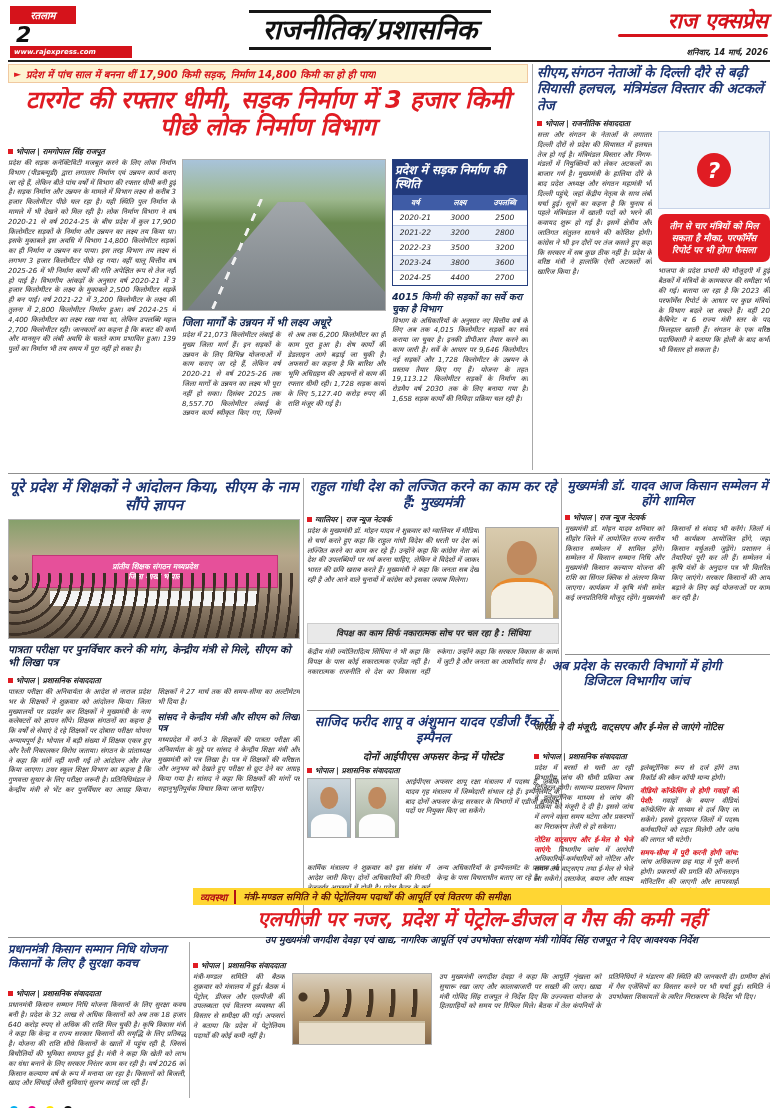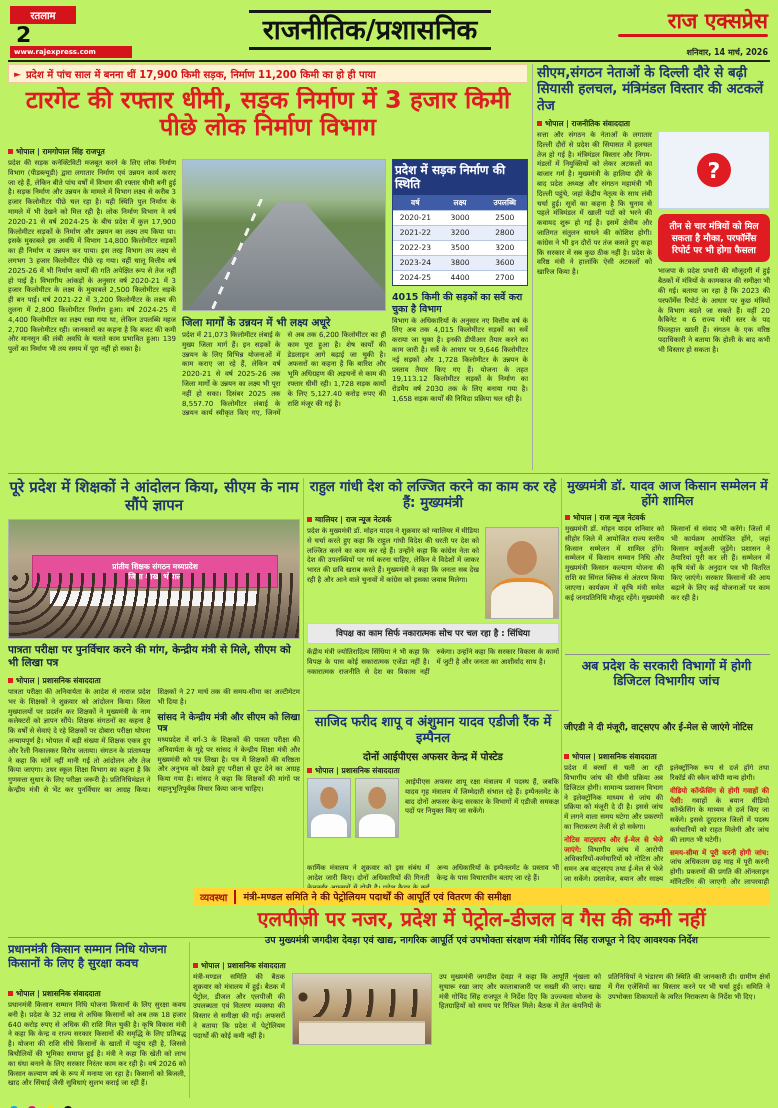--- a/index.html
+++ b/index.html
@@ -1,16 +1,16 @@
 <!DOCTYPE html>
 <html><head>
 <meta charset="utf-8">
 <style>
   html,body{margin:0;padding:0;background:#dcdcdc;font-family:"DejaVu Sans",sans-serif;}
-  .page{position:relative;width:778px;height:1108px;margin:0 auto;background:#bef264;overflow:hidden;color:#1a1a1a;}
+  .page{position:relative;width:778px;height:1108px;margin:0 auto;background:#ffffff;overflow:hidden;color:#1a1a1a;font-style:italic;}
   .abs{position:absolute;}
   .body-txt{font-size:7px;line-height:1.4;text-align:justify;color:#1d1d1d;overflow:hidden;}
   .cols2{column-count:2;column-gap:7px;}
   .rule-h{position:absolute;height:1px;background:#8f8f8f;}
   .rule-v{position:absolute;width:1px;background:#a8a8a8;}
   .byline{display:flex;align-items:center;gap:3px;font-size:7.5px;font-weight:bold;color:#222;overflow:hidden;white-space:nowrap;}
   .sq{width:5px;height:5px;background:#e01c23;display:inline-block;flex:none;}
   .head-red{color:#e01c23;font-weight:bold;}
   .head-navy{color:#1c3472;font-weight:bold;}
   .kicker-strip{display:flex;align-items:center;gap:5px;background:#fdf3d2;border:1px solid #f0c9a0;padding:0 5px;height:17px;overflow:hidden;}
@@ -65,21 +65,21 @@
   </div>
   <div class="abs" style="left:10px;top:46px;width:118px;height:12px;background:#d5131b;color:#fff;font-size:7px;font-weight:bold;display:flex;align-items:center;padding-left:4px;">
       <span>www.rajexpress.com</span>
     </div>
   <div class="abs" style="right:10px;top:46px;font-size:8px;font-weight:bold;color:#222;">शनिवार, 14 मार्च, 2026</div>
   <div class="rule-h" style="left:8px;top:60px;width:762px;background:#222;height:2px;"></div>
 
   <div class="abs" style="left:8px;top:64px;width:520px;height:406px;">
     <div class="kicker-strip">
       <span class="arrow">►</span>
-      <span class="ktext">प्रदेश में पांच साल में बनना थीं 17,900 किमी सड़क, निर्माण 11,200 किमी का हो ही पाया</span>
+      <span class="ktext">प्रदेश में पांच साल में बनना थीं 17,900 किमी सड़क, निर्माण 14,800 किमी का हो ही पाया</span>
     </div>
     <div class="head-red" style="font-size:24px;line-height:1.12;text-align:center;margin:4px 0 3px;height:56px;overflow:hidden;">टारगेट की रफ्तार धीमी, सड़क निर्माण में 3 हजार किमी पीछे लोक निर्माण विभाग</div>
     <div class="byline" style="margin-bottom:3px;">
       <span class="sq"></span>
       <span>भोपाल | रामगोपाल सिंह राजपूत</span>
     </div>
     <div style="display:flex;gap:6px;height:318px;">
       <div class="body-txt" style="width:168px;height:318px;flex:none;">प्रदेश की सड़क कनेक्टिविटी मजबूत करने के लिए लोक निर्माण विभाग (पीडब्ल्यूडी) द्वारा लगातार निर्माण एवं उन्नयन कार्य कराए जा रहे हैं, लेकिन बीते पांच वर्षों में विभाग की रफ्तार धीमी बनी हुई है। सड़क निर्माण और उन्नयन के मामले में विभाग लक्ष्य से करीब 3 हजार किलोमीटर पीछे चल रहा है। यही स्थिति पुल निर्माण के मामले में भी देखने को मिल रही है। लोक निर्माण विभाग ने वर्ष 2020-21 से वर्ष 2024-25 के बीच प्रदेश में कुल 17,900 किलोमीटर सड़कों के निर्माण और उन्नयन का लक्ष्य तय किया था। इसके मुकाबले इस अवधि में विभाग 14,800 किलोमीटर सड़कों का ही निर्माण व उन्नयन कर पाया। इस तरह विभाग तय लक्ष्य से लगभग 3 हजार किलोमीटर पीछे रह गया। वहीं चालू वित्तीय वर्ष 2025-26 में भी निर्माण कार्यों की गति अपेक्षित रूप से तेज नहीं हो पाई है। विभागीय आंकड़ों के अनुसार वर्ष 2020-21 में 3 हजार किलोमीटर के लक्ष्य के मुकाबले 2,500 किलोमीटर सड़कें ही बन पाईं। वर्ष 2021-22 में 3,200 किलोमीटर के लक्ष्य की तुलना में 2,800 किलोमीटर निर्माण हुआ। वर्ष 2024-25 में 4,400 किलोमीटर का लक्ष्य रखा गया था, लेकिन उपलब्धि महज 2,700 किलोमीटर रही। जानकारों का कहना है कि बजट की कमी और मानसून की लंबी अवधि के चलते काम प्रभावित हुआ। 139 पुलों का निर्माण भी तय समय में पूरा नहीं हो सका है।</div>
       <div style="width:204px;flex:none;">
         <div class="photo road-photo" style="width:202px;height:150px;">
@@ -223,21 +223,21 @@
     <div class="head-navy" style="font-size:12.5px;line-height:1.22;text-align:center;height:32px;overflow:hidden;">मुख्यमंत्री डॉ. यादव आज किसान सम्मेलन में होंगे शामिल</div>
     <div class="byline" style="margin:2px 0 3px;">
       <span class="sq"></span>
       <span>भोपाल | राज न्यूज नेटवर्क</span>
     </div>
     <div class="cols2 body-txt" style="height:118px;">मुख्यमंत्री डॉ. मोहन यादव शनिवार को सीहोर जिले में आयोजित राज्य स्तरीय किसान सम्मेलन में शामिल होंगे। सम्मेलन में किसान सम्मान निधि और मुख्यमंत्री किसान कल्याण योजना की राशि का सिंगल क्लिक से अंतरण किया जाएगा। कार्यक्रम में कृषि मंत्री समेत कई जनप्रतिनिधि मौजूद रहेंगे। मुख्यमंत्री किसानों से संवाद भी करेंगे। जिलों में भी कार्यक्रम आयोजित होंगे, जहां किसान वर्चुअली जुड़ेंगे। प्रशासन ने तैयारियां पूरी कर ली हैं। सम्मेलन में कृषि यंत्रों के अनुदान पत्र भी वितरित किए जाएंगे। सरकार किसानों की आय बढ़ाने के लिए कई योजनाओं पर काम कर रही है।</div>
   </div>
 
   <div class="rule-h" style="left:565px;top:654px;width:205px;"></div>
 
-  <div class="abs" style="left:564px;top:658px;width:205px;height:276px;">
+  <div class="abs" style="left:534px;top:658px;width:205px;height:276px;">
     <div class="head-navy" style="font-size:12.5px;line-height:1.22;text-align:center;height:46px;overflow:hidden;">अब प्रदेश के सरकारी विभागों में होगी डिजिटल विभागीय जांच</div>
     <div style="font-size:9px;font-weight:bold;text-align:left;color:#222;line-height:1.25;margin:18px 0;">जीएडी ने दी मंजूरी, वाट्सएप और ई-मेल से जाएंगे नोटिस</div>
     <div class="byline" style="margin:2px 0 3px;">
       <span class="sq"></span>
       <span>भोपाल | प्रशासनिक संवाददाता</span>
     </div>
     <div class="cols2 body-txt" style="height:196px;">
       <span>प्रदेश में बरसों से चली आ रही विभागीय जांच की धीमी प्रक्रिया अब डिजिटल होगी। सामान्य प्रशासन विभाग ने इलेक्ट्रॉनिक माध्यम से जांच की प्रक्रिया को मंजूरी दे दी है। इससे जांच में लगने वाला समय घटेगा और प्रकरणों का निराकरण तेजी से हो सकेगा।</span>
       <div class="bullet"><span class="lead">नोटिस वाट्सएप और ई-मेल से भेजे जाएंगे:</span> <span>विभागीय जांच में आरोपी अधिकारियों-कर्मचारियों को नोटिस और समन अब वाट्सएप तथा ई-मेल से भेजे जा सकेंगे। दस्तावेज, बयान और साक्ष्य इलेक्ट्रॉनिक रूप से दर्ज होंगे तथा रिकॉर्ड की स्कैन कॉपी मान्य होगी।</span></div>
       <div class="bullet"><span class="lead">वीडियो कॉन्फ्रेंसिंग से होगी गवाहों की पेशी:</span> <span>गवाहों के बयान वीडियो कॉन्फ्रेंसिंग के माध्यम से दर्ज किए जा सकेंगे। इससे दूरदराज जिलों में पदस्थ कर्मचारियों को राहत मिलेगी और जांच की लागत भी घटेगी।</span></div>

